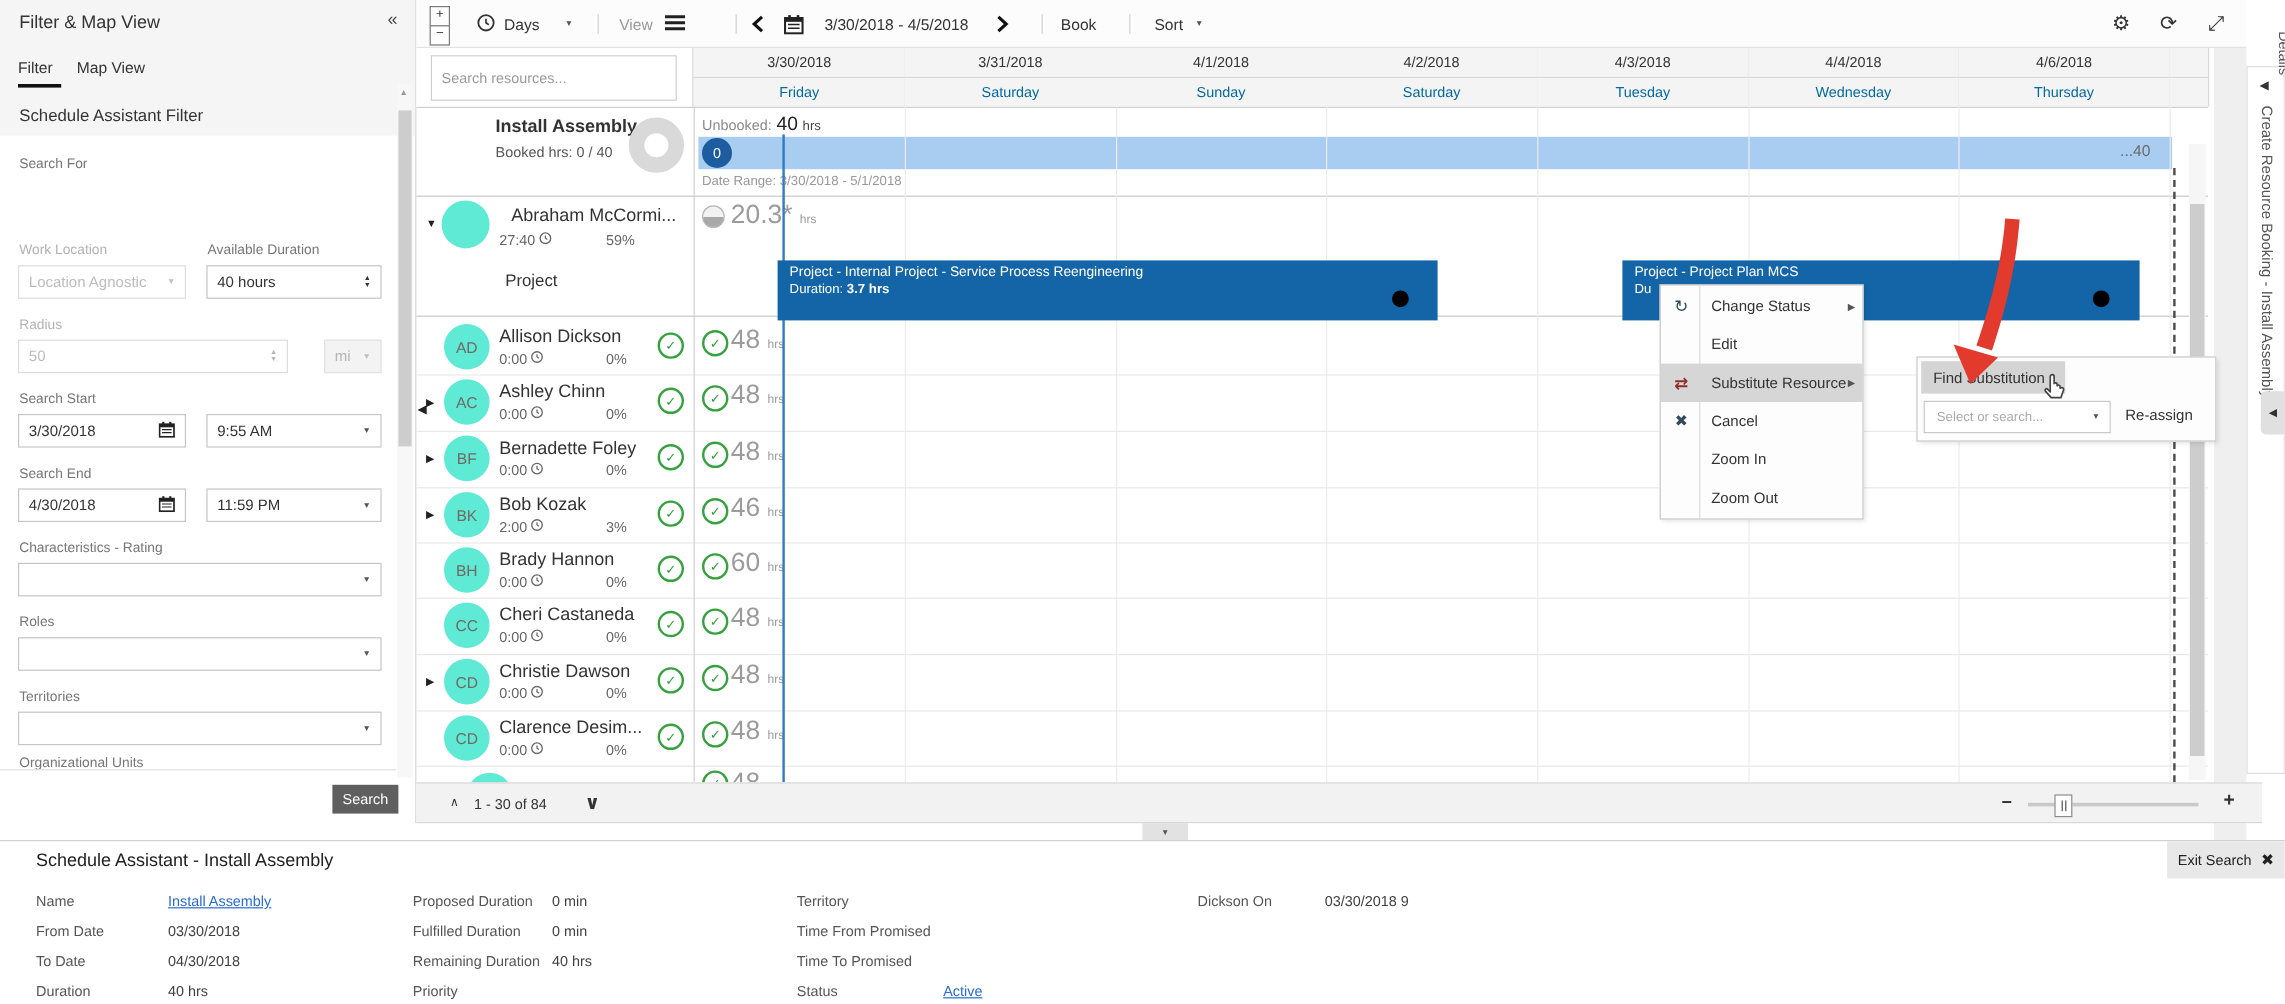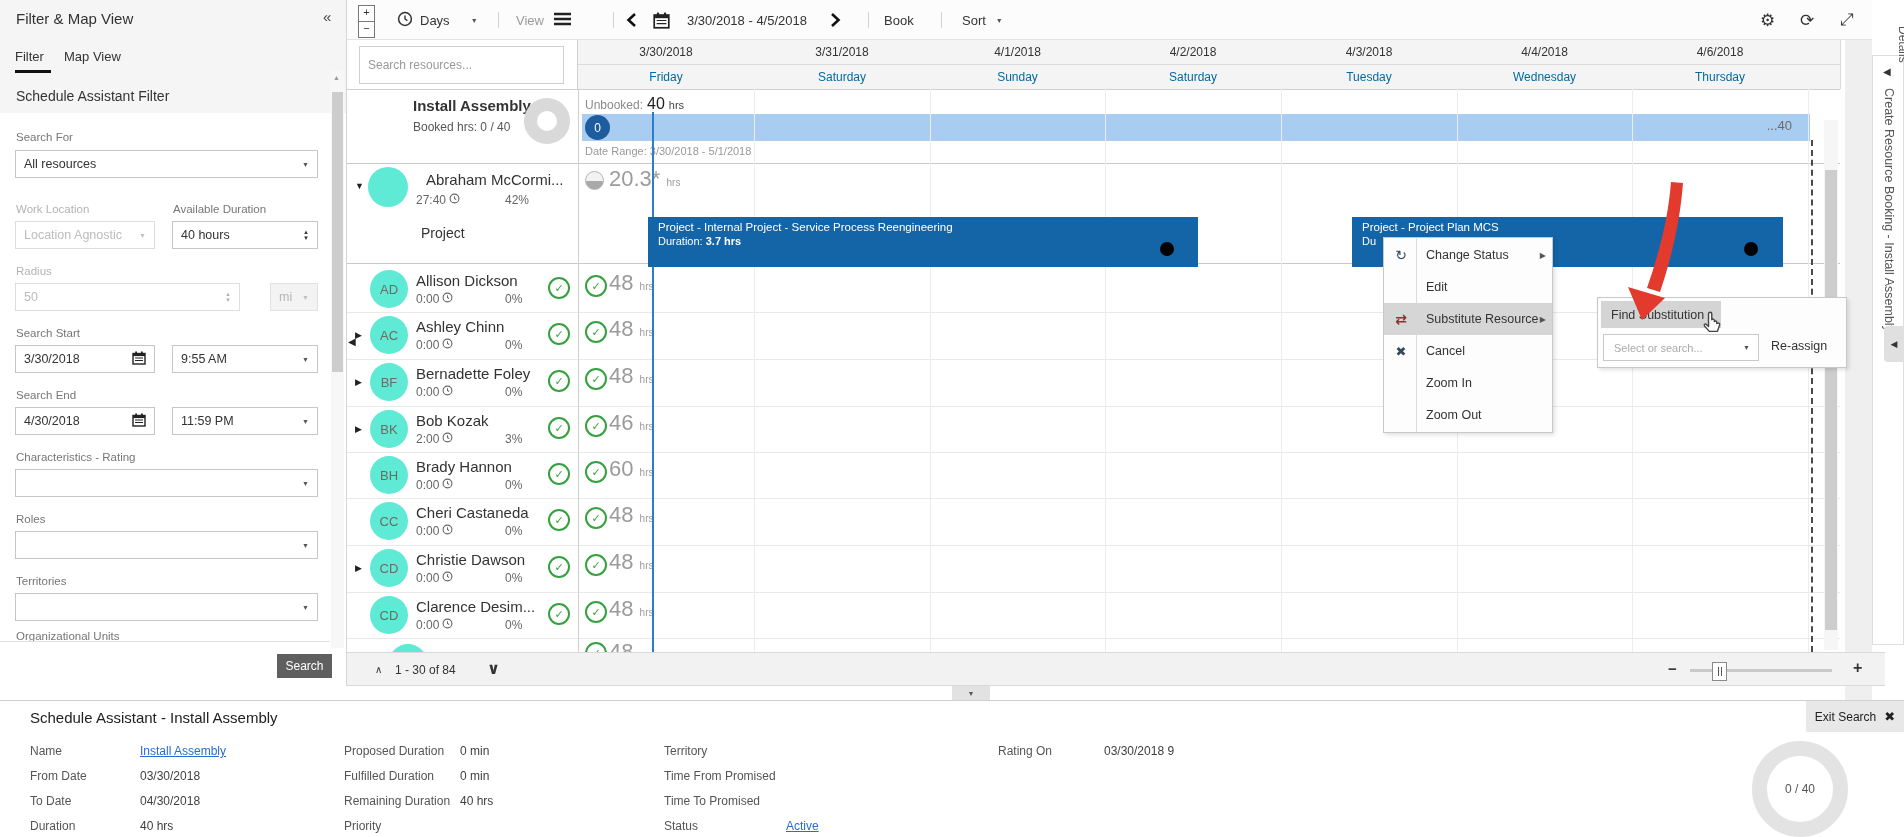--- a/index.html
+++ b/index.html
@@ -127,24 +127,20 @@
 <div class="abs" id="filter-panel">
   <div class="fp-head"></div>
   <div class="fp-title">Filter &amp; Map View</div>
   <div class="fp-collapse">«</div>
   <div class="fp-tab" style="left:15px">Filter</div>
   <div class="fp-tab" style="left:64px">Map View</div>
   <div class="fp-tab-underline"></div>
   <div class="fp-section">Schedule Assistant Filter</div>
 
   <div class="lbl" style="left:16px;top:131px">Search For</div>
-  <div class="box" style="left:15px;top:150px;width:303px">
-    <span>All resources</span>
-    <span class="caret">▼</span>
-  </div>
 
   <div class="lbl dis" style="left:16px;top:203px">Work Location</div>
   <div class="box dis" style="left:15px;top:221px;width:140px">
     <span>Location Agnostic</span>
     <span class="caret dis">▼</span>
   </div>
   <div class="lbl" style="left:173px;top:203px">Available Duration</div>
   <div class="box" style="left:172px;top:221px;width:146px">
     <span>40 hours</span>
     <span class="stepper">
@@ -346,21 +342,21 @@
   <span class="expander" style="left:8px;top:18px">▼</span>
   <div class="avatar" style="left:21px;top:4px;width:40px;height:40px"></div>
   <div class="rname" style="left:79px;top:8px">Abraham McCormi...</div>
   <div class="rinfo" style="left:69px;top:30px">
     <span>27:40</span>
     <span><svg width="11" height="11" viewBox="0 0 16 16">
           <circle cx="8" cy="8" r="6.4" fill="none" stroke="#666" stroke-width="1.6"></circle>
           <path d="M8 4.6V8l2.4 1.6" fill="none" stroke="#666" stroke-width="1.5"></path>
         </svg></span>
   </div>
-  <div class="rpct" style="left:158px;top:30px">42%</div>
+  <div class="rpct" style="left:158px;top:30px">59%</div>
   <div class="halfcircle" style="left:238px;top:8px"></div>
   <div class="hours-num" style="left:262px;top:3px">
     <span>20.3*</span> <span class="hours-unit">hrs</span>
   </div>
 </div>
 <div class="row strong" style="top:213px;height:50px">
   <div class="rname" style="left:74px;top:12px;font-size:14px">Project</div>
 </div>
 
 <div class="booking" style="left:648px;width:530px">
@@ -553,26 +549,23 @@
 
   <div class="bp-lbl" style="left:664px;top:43px">Territory</div>
   <div class="bp-val" style="left:786px;top:43px"></div>
   <div class="bp-lbl" style="left:664px;top:68px">Time From Promised</div>
   <div class="bp-val" style="left:786px;top:68px"></div>
   <div class="bp-lbl" style="left:664px;top:93px">Time To Promised</div>
   <div class="bp-val" style="left:786px;top:93px"></div>
   <div class="bp-lbl" style="left:664px;top:118px">Status</div>
   <div class="bp-val bp-link" style="left:786px;top:118px">Active</div>
 
-  <div class="bp-lbl" style="left:998px;top:43px">Rating On</div>
+  <div class="bp-lbl" style="left:998px;top:43px">Dickson On</div>
   <div class="bp-val" style="left:1104px;top:43px;width:100px;overflow:hidden">03/30/2018 9</div>
 
-  <div class="gauge">
-      <span>0 / 40</span>
-    </div>
 </div>
 
 <div class="abs" id="rail-gap"></div>
 <div class="abs" id="right-rail">
   <div class="rail-arrow">◀</div>
   <div class="rail-text">Create Resource Booking - Install Assembly</div>
 </div>
 <div class="rail-tab">
     <span>◀</span>
   </div>

